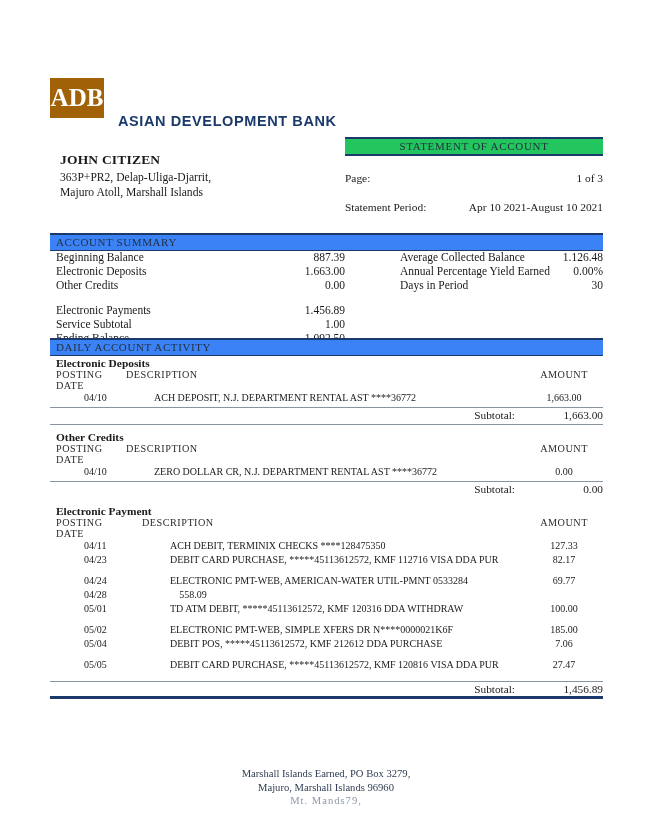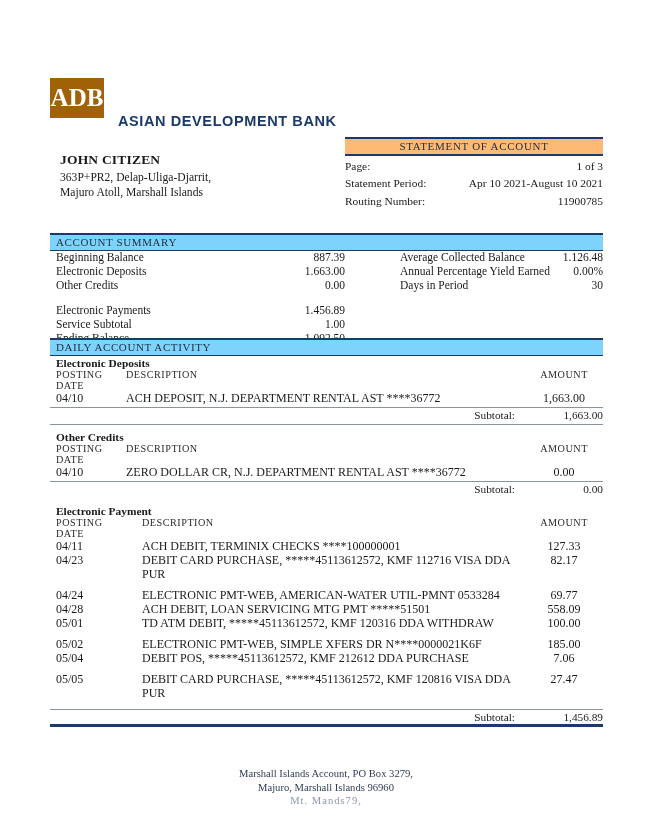--- a/index.html
+++ b/index.html
@@ -78,53 +78,53 @@
     position: absolute;
     left: 345px;
     top: 137px;
     width: 258px;
   }
   .soa-rule-top {
     height: 2px;
     background: #1b3a6b;
   }
   .soa-title {
-    background: #fdba74;
+    background: #22c55e;
     text-align: center;
     font-size: 11px;
     letter-spacing: 0.7px;
     padding: 1px 0 2px 0;
     color: #22303f;
   }
   .soa-rule-bottom {
     height: 1.5px;
     background: #1b3a6b;
   }
   .soa-row {
     display: flex;
     justify-content: space-between;
     font-size: 11.4px;
     line-height: 13.6px;
-    padding-top: 4px;
+    padding-top: 16px;
   }
   .soa-label { white-space: nowrap; }
   .soa-value { white-space: nowrap; text-align: right; }
 
   
   .band {
     position: absolute;
     left: 50px;
     width: 553px;
   }
   .band-rule-top {
     height: 1.5px;
     background: #1b3a6b;
   }
   .band-title {
-    background: #7dd3fc;
+    background: #3b82f6;
     font-size: 11px;
     letter-spacing: 0.6px;
     color: #22303f;
     padding: 1px 0 2px 6px;
   }
   .band-rule-bottom {
     height: 1.5px;
     background: #1b3a6b;
   }
 
@@ -161,23 +161,24 @@
   }
   .col-head {
     display: flex;
     font-size: 10.2px;
     letter-spacing: 0.5px;
     color: #2b2b2b;
     padding-left: 6px;
   }
   .txn {
     display: flex;
-    font-size: 12px;
+    font-size: 10px;
     line-height: 14px;
     padding-left: 6px;
+    margin-left: 28px;
   }
   .c-date { width: 70px; }
   .c-desc { flex: 1; }
   .c-amt  { width: 78px; text-align: center; }
 
   .txn.indent .c-desc { padding-left: 16px; }
   .col-head.indent .c-desc { padding-left: 16px; }
 
   .subtotal-row {
     display: flex;
@@ -355,39 +356,38 @@
     <div>
       <div class="grp-title">Electronic Payment</div>
       <div class="col-head indent">
         <span class="c-date">POSTING DATE</span>
         <span class="c-desc">DESCRIPTION</span>
         <span class="c-amt">AMOUNT</span>
       </div>
 
       <div class="txn indent">
         <span class="c-date">04/11</span>
-        <span class="c-desc">ACH DEBIT, TERMINIX CHECKS ****100000001</span>
+        <span class="c-desc">ACH DEBIT, TERMINIX CHECKS ****128475350</span>
         <span class="c-amt">127.33</span>
       </div>
       <div class="txn indent">
         <span class="c-date">04/23</span>
         <span class="c-desc">DEBIT CARD PURCHASE, *****45113612572,  KMF 112716 VISA DDA PUR</span>
         <span class="c-amt">82.17</span>
       </div>
 
       <div class="gap-sm"></div>
 
       <div class="txn indent">
         <span class="c-date">04/24</span>
         <span class="c-desc">ELECTRONIC PMT-WEB, AMERICAN-WATER UTIL-PMNT 0533284</span>
         <span class="c-amt">69.77</span>
       </div>
       <div class="txn indent">
         <span class="c-date">04/28</span>
-        <span class="c-desc">ACH DEBIT, LOAN SERVICING MTG PMT *****51501</span>
         <span class="c-amt">558.09</span>
       </div>
       <div class="txn indent">
         <span class="c-date">05/01</span>
         <span class="c-desc">TD ATM DEBIT, *****45113612572,  KMF 120316 DDA WITHDRAW</span>
         <span class="c-amt">100.00</span>
       </div>
 
       <div class="gap-sm"></div>
 
@@ -416,18 +416,18 @@
         <span class="sub-spacer"></span>
         <span class="sub-label">Subtotal:</span>
         <span class="sub-amt">1,456.89</span>
       </div>
       <div class="thickrule"></div>
     </div>
 
   </div>
 
   <div class="footer">
-    <div>Marshall Islands Account, PO Box 3279,</div>
+    <div>Marshall Islands Earned, PO Box 3279,</div>
     <div>Majuro, Marshall Islands 96960</div>
     <div class="footer-faded">Mt.    Mands79,</div>
   </div>
 
 </div>
 
 </body></html>

